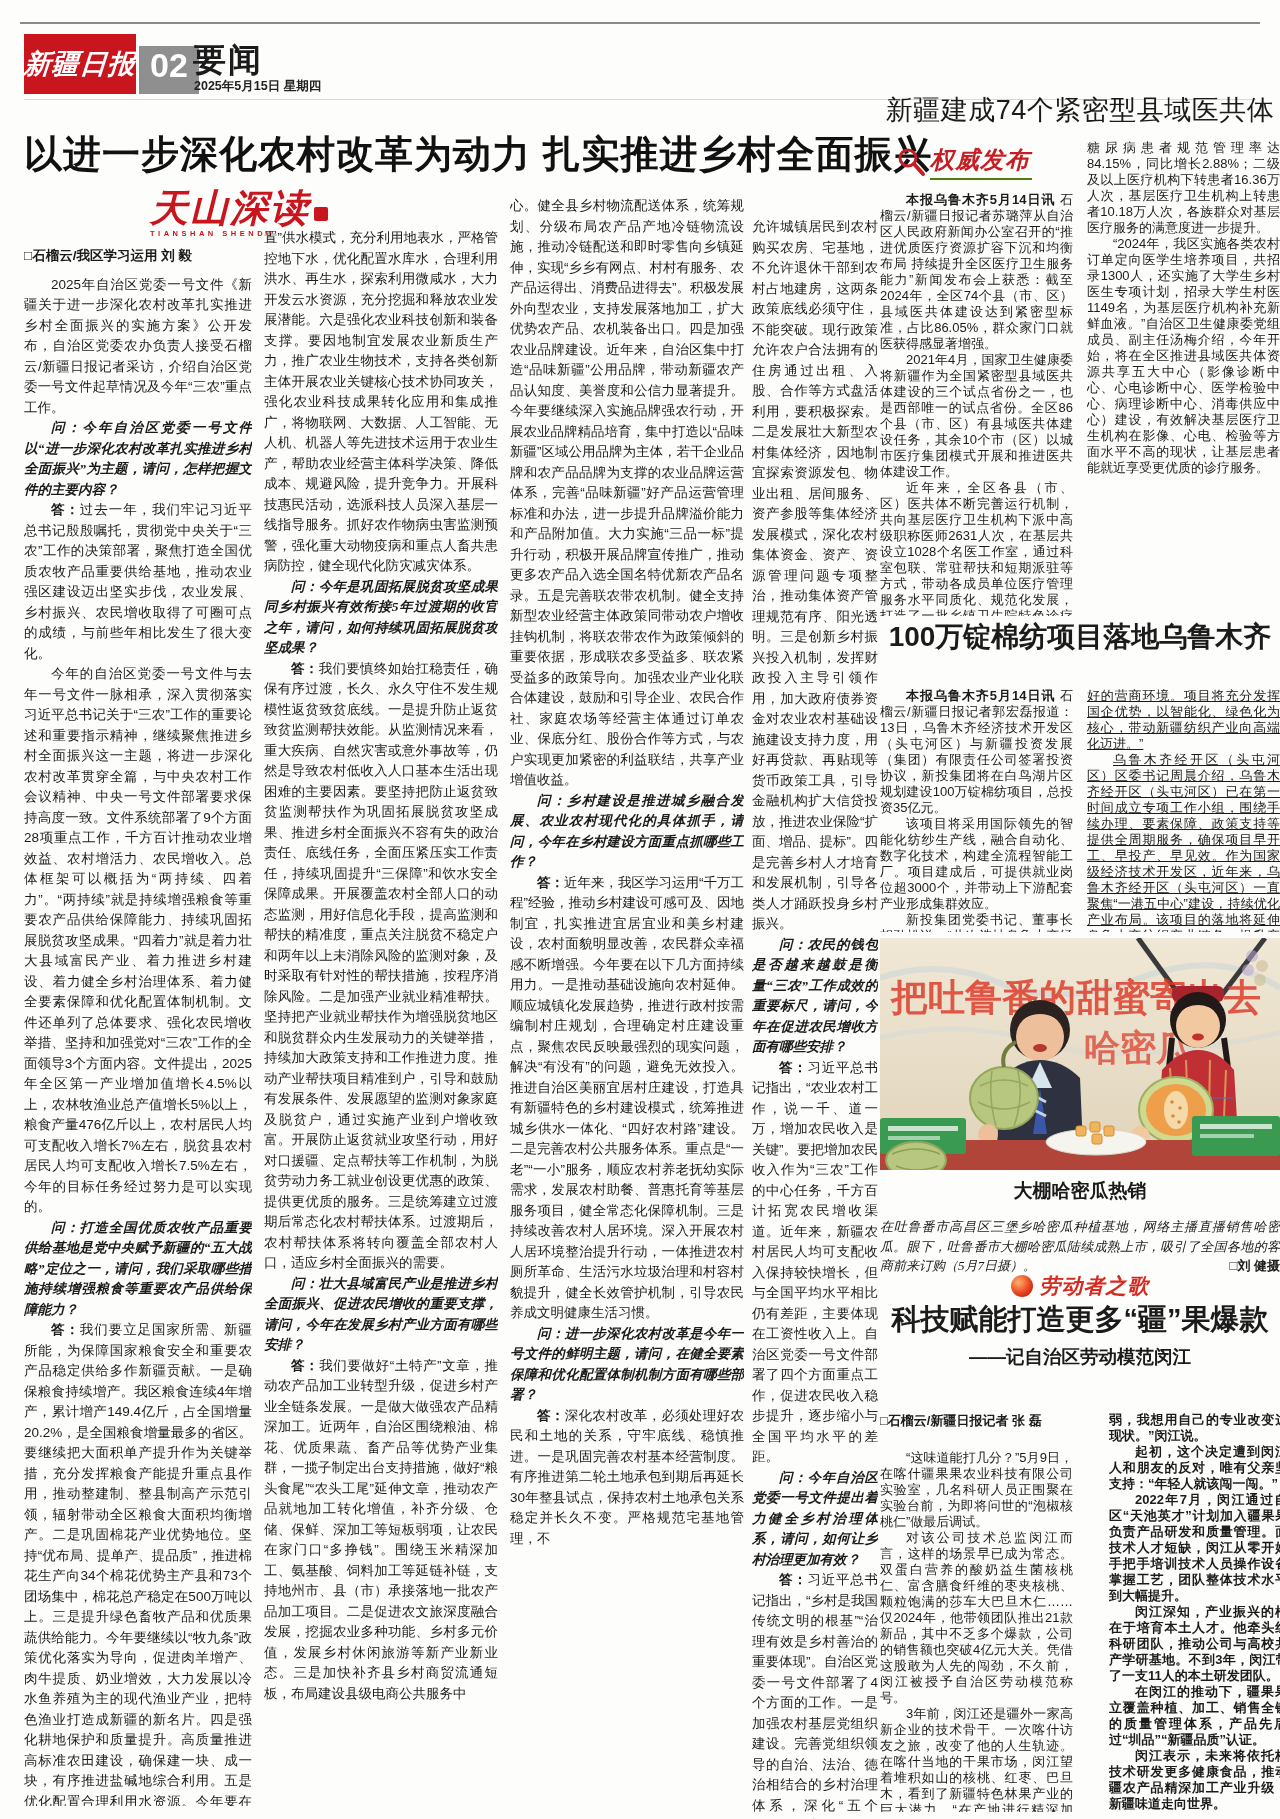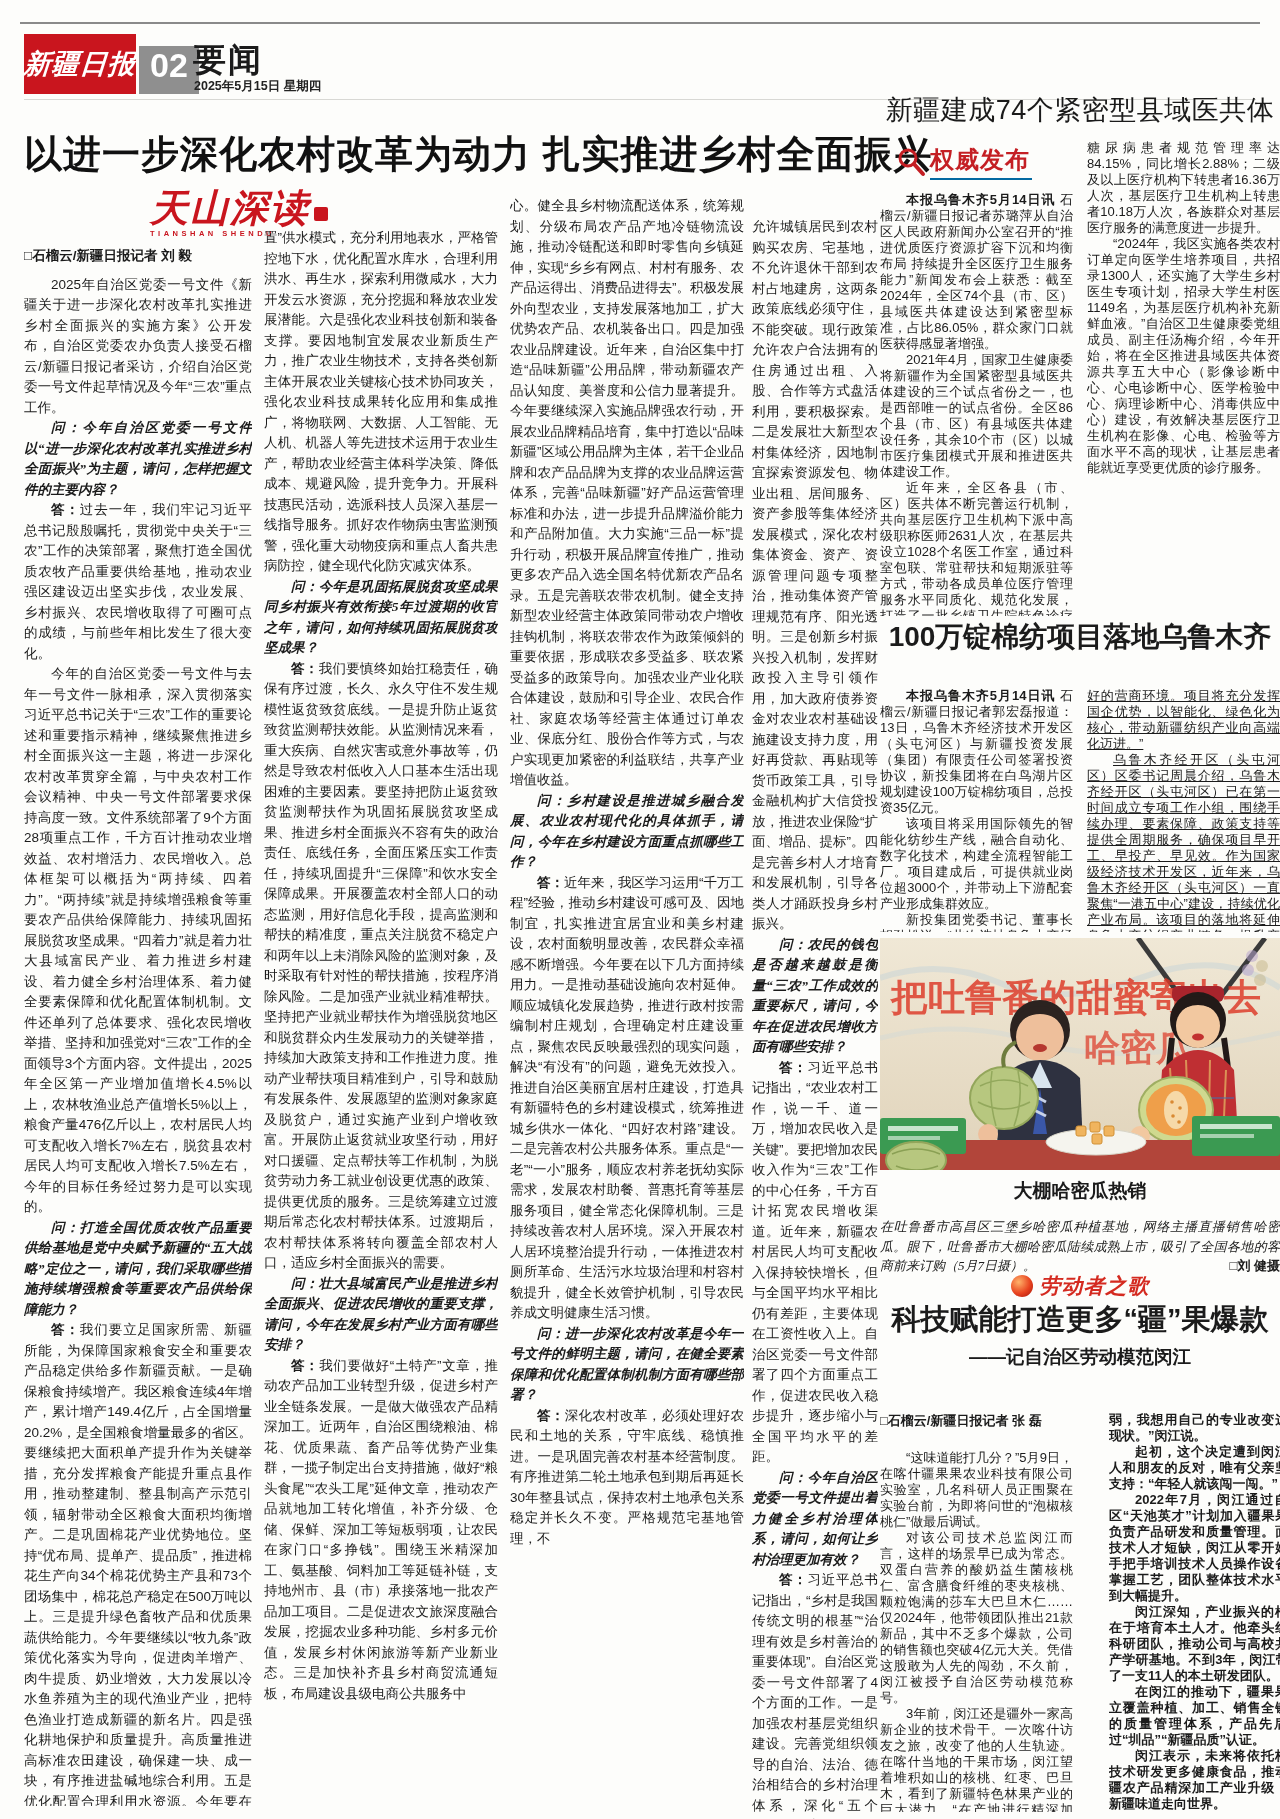--- a/index.html
+++ b/index.html
@@ -30,22 +30,22 @@
   .col p{margin:0;text-indent:2em;}
   .col p.cont{text-indent:0;}
   .col p.q{font-weight:700;font-style:italic;font-family:"Liberation Serif",serif;}
   .col b{font-weight:700;}
   .byline{font-weight:700;text-indent:0 !important;margin-bottom:8px !important;font-size:13.5px;}
   
   .col-right{font-size:13px;line-height:16px;}
   .h-auth{position:absolute;left:880px;top:92px;width:400px;margin:0;text-align:center;
           font-size:27px;font-weight:400;letter-spacing:.5px;}
   .authlogo{position:absolute;left:896px;top:144px;width:170px;display:flex;align-items:center;gap:4px;}
-  .authlogo .txt{color:#c41f24;font-size:24px;font-weight:900;letter-spacing:1px;
-          border-bottom:2px solid #0369a1;padding:0 2px 2px 0;}
+  .authlogo .txt{color:#c41f24;font-size:24px;font-weight:900;font-style:italic;letter-spacing:1px;
+          border-bottom:2px solid #4d7c0f;padding:0 2px 2px 0;}
   .h-cotton{position:absolute;left:880px;top:618px;width:400px;margin:0;text-align:center;
           font-size:28px;font-weight:900;}
   
   .photo{position:absolute;left:880px;top:938px;width:400px;height:232px;overflow:hidden;background:#e7decb;}
   .cap-title{position:absolute;left:880px;top:1178px;width:400px;text-align:center;
           font-size:19px;font-weight:900;margin:0;}
   .caption{position:absolute;left:880px;top:1204px;width:400px;font-size:13px;line-height:19.5px;
           font-family:"Liberation Serif",serif;font-style:italic;text-align:justify;}
   .caption .credit{float:right;font-style:normal;font-weight:700;font-family:"Liberation Sans",sans-serif;}
   
@@ -80,21 +80,21 @@
   <div class="headrule"></div>
 
   <h1 class="h1">以进一步深化农村改革为动力 扎实推进乡村全面振兴</h1>
 
   <div class="tslogo">
     <div class="tschars"><span>天山深读</span><span class="tsseal"></span></div>
     <div class="tssub">TIANSHAN SHENDU</div>
   </div>
 
   <div class="col col-main" style="left:24px;top:246px;width:228px;height:1560px;">
-    <p class="byline">□石榴云/新疆日报记者 刘 毅</p>
+    <p class="byline">□石榴云/我区学习运用 刘 毅</p>
     <div>
         <p>2025年自治区党委一号文件《新疆关于进一步深化农村改革扎实推进乡村全面振兴的实施方案》公开发布，自治区党委农办负责人接受石榴云/新疆日报记者采访，介绍自治区党委一号文件起草情况及今年“三农”重点工作。</p>
         <p class="q">问：今年自治区党委一号文件以“进一步深化农村改革扎实推进乡村全面振兴”为主题，请问，怎样把握文件的主要内容？</p>
         <p><b>答：</b>过去一年，我们牢记习近平总书记殷殷嘱托，贯彻党中央关于“三农”工作的决策部署，聚焦打造全国优质农牧产品重要供给基地，推动农业强区建设迈出坚实步伐，农业发展、乡村振兴、农民增收取得了可圈可点的成绩，与前些年相比发生了很大变化。</p>
         <p>今年的自治区党委一号文件与去年一号文件一脉相承，深入贯彻落实习近平总书记关于“三农”工作的重要论述和重要指示精神，继续聚焦推进乡村全面振兴这一主题，将进一步深化农村改革贯穿全篇，与中央农村工作会议精神、中央一号文件部署要求保持高度一致。文件系统部署了9个方面28项重点工作，千方百计推动农业增效益、农村增活力、农民增收入。总体框架可以概括为“两持续、四着力”。“两持续”就是持续增强粮食等重要农产品供给保障能力、持续巩固拓展脱贫攻坚成果。“四着力”就是着力壮大县域富民产业、着力推进乡村建设、着力健全乡村治理体系、着力健全要素保障和优化配置体制机制。文件还单列了总体要求、强化农民增收举措、坚持和加强党对“三农”工作的全面领导3个方面内容。文件提出，2025年全区第一产业增加值增长4.5%以上，农林牧渔业总产值增长5%以上，粮食产量476亿斤以上，农村居民人均可支配收入增长7%左右，脱贫县农村居民人均可支配收入增长7.5%左右，今年的目标任务经过努力是可以实现的。</p>
         <p class="q">问：打造全国优质农牧产品重要供给基地是党中央赋予新疆的“五大战略”定位之一，请问，我们采取哪些措施持续增强粮食等重要农产品供给保障能力？</p>
         <p><b>答：</b>我们要立足国家所需、新疆所能，为保障国家粮食安全和重要农产品稳定供给多作新疆贡献。一是确保粮食持续增产。我区粮食连续4年增产，累计增产149.4亿斤，占全国增量20.2%，是全国粮食增量最多的省区。要继续把大面积单产提升作为关键举措，充分发挥粮食产能提升重点县作用，推动整建制、整县制高产示范引领，辐射带动全区粮食大面积均衡增产。二是巩固棉花产业优势地位。坚持“优布局、提单产、提品质”，推进棉花生产向34个棉花优势主产县和73个团场集中，棉花总产稳定在500万吨以上。三是提升绿色畜牧产品和优质果蔬供给能力。今年要继续以“牧九条”政策优化落实为导向，促进肉羊增产、肉牛提质、奶业增效，大力发展以冷水鱼养殖为主的现代渔业产业，把特色渔业打造成新疆的新名片。四是强化耕地保护和质量提升。高质量推进高标准农田建设，确保建一块、成一块，有序推进盐碱地综合利用。五是优化配置合理利用水资源。今年要在统筹节水蓄水调水增水上持续用力，巩固拓展“总量控制+弹性配</p>
       </div>
   </div>
   <div class="col col-main" style="left:264px;top:228px;width:234px;height:1578px;">

